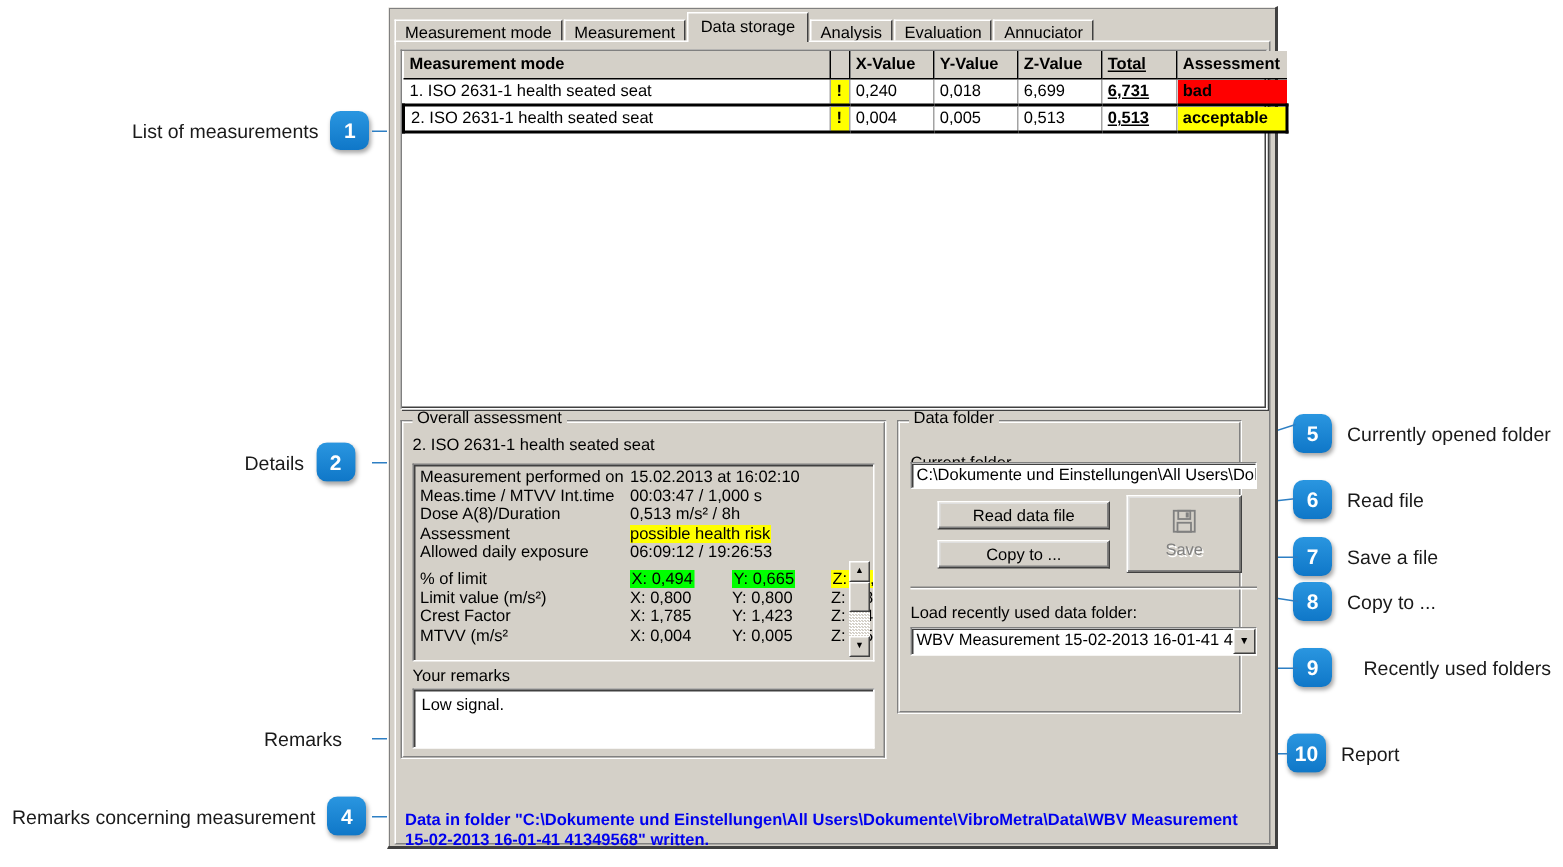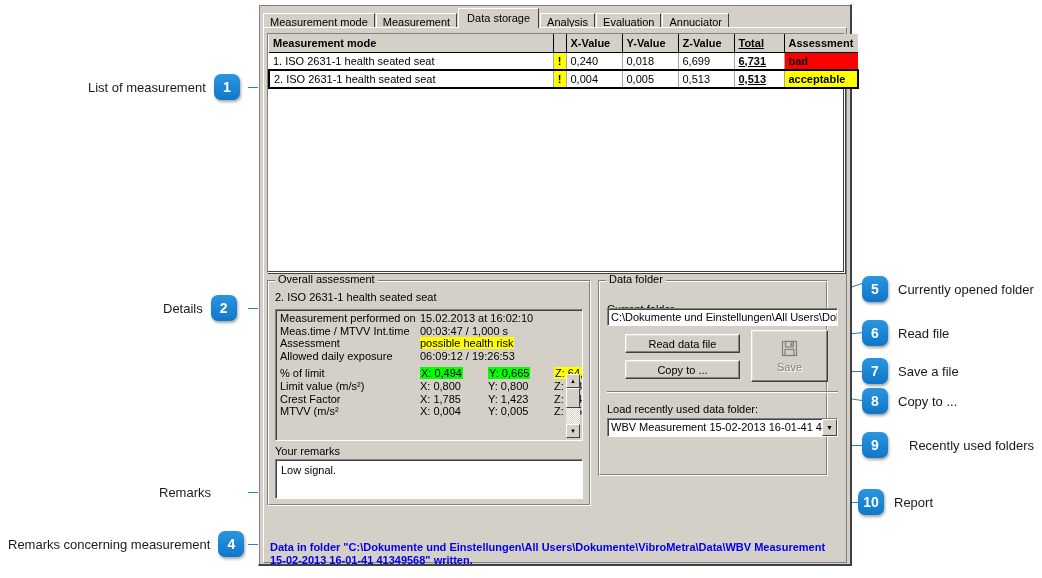--- a/index.html
+++ b/index.html
@@ -203,32 +203,32 @@
   
   .status {
     position:absolute; left:6px; top:513px; width:570px;
     color:#0000ee; font-weight:bold; font-size:11px; line-height:13px;
   }
 </style>
 </head>
 <body>
 
 <div class="callout" style="left:88px; top:74px;">
-  <span class="callout-label">List of measurement</span>
+  <span class="callout-label">List of measurements</span>
   <span class="badge" style="margin-left:8px;">1</span>
 </div>
 <div class="leader" style="left:248px; top:87px; width:22px;"></div>
 
 <div class="callout" style="left:163px; top:295px;">
   <span class="callout-label">Details</span>
   <span class="badge" style="margin-left:8px;">2</span>
 </div>
 <div class="leader" style="left:248px; top:308px; width:22px;"></div>
 
-<div class="callout" style="left:159px; top:479px;gap:48px;">
+<div class="callout" style="left:176px; top:479px;gap:48px;">
   <span class="callout-label">Remarks</span>
   <span class="badge" style="margin-left:8px;">3</span>
 </div>
 <div class="leader" style="left:248px; top:492px; width:44px;"></div>
 
 <div class="callout" style="left:8px; top:531px;">
   <span class="callout-label">Remarks concerning measurement</span>
   <span class="badge" style="margin-left:8px;">4</span>
 </div>
 <div class="leader" style="left:248px; top:544px; width:22px;"></div>
@@ -328,20 +328,24 @@
         <div class="inner">
           <div class="drow">
             <span class="dlabel">Measurement performed on</span>
             <span class="dval">15.02.2013 at 16:02:10</span>
           </div>
           <div class="drow">
             <span class="dlabel">Meas.time / MTVV Int.time</span>
             <span class="dval">00:03:47 / 1,000 s</span>
           </div>
           <div class="drow">
+            <span class="dlabel">Dose A(8)/Duration</span>
+            <span class="dval">0,513 m/s² / 8h</span>
+          </div>
+          <div class="drow">
             <span class="dlabel">Assessment</span>
             <span class="dval hl-yellow">possible health risk</span>
           </div>
           <div class="drow">
             <span class="dlabel">Allowed daily exposure</span>
             <span class="dval">06:09:12 / 19:26:53</span>
           </div>
 
           <div style="height:5px;"></div>
 

